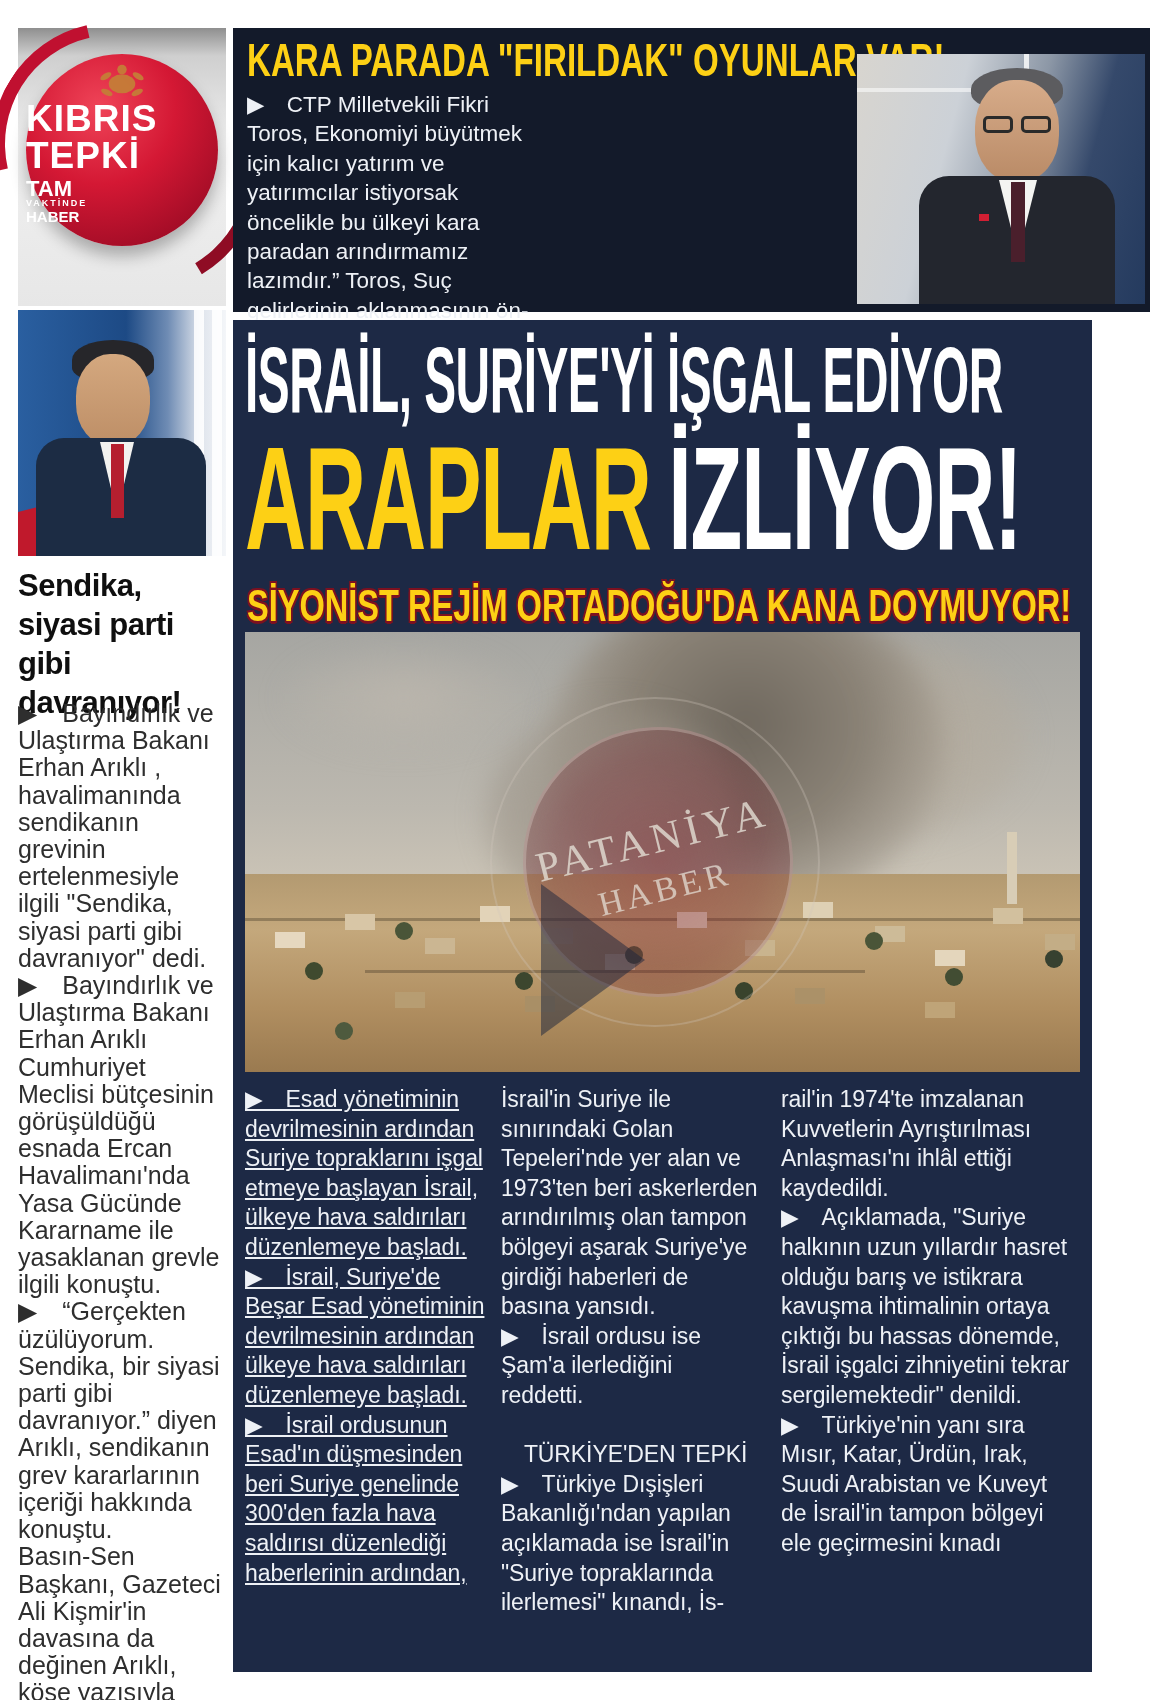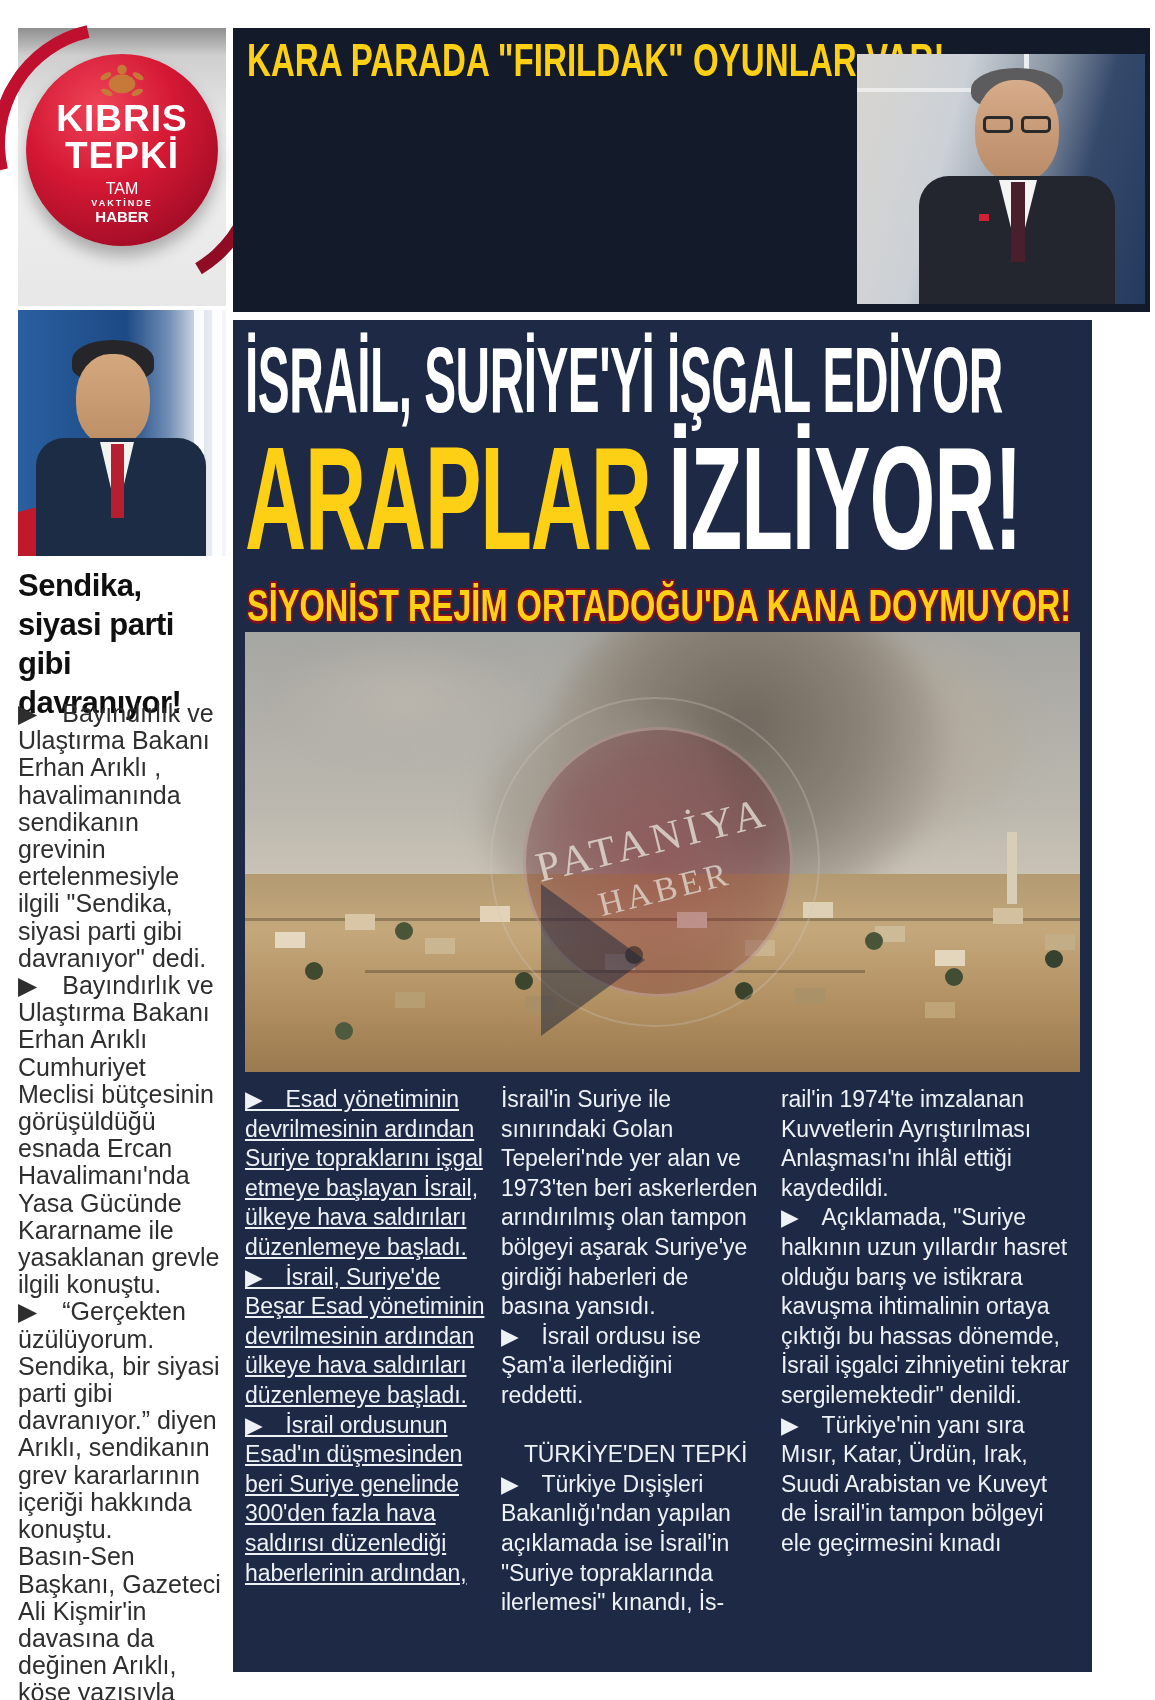--- a/index.html
+++ b/index.html
@@ -18,24 +18,24 @@
   .prewrap{white-space:pre-line;}
 
   
   .logo-panel{position:absolute;left:18px;top:28px;width:208px;height:278px;
     background:linear-gradient(180deg,#8f8f8f 0%,#cfcfcf 10%,#f0f0f0 42%,#e7e7e7 100%);}
   .ring{position:absolute;border-radius:50%;border:13px solid transparent;}
   .ring-a{left:-26px;top:-6px;width:244px;height:244px;border-left-color:var(--redLogo);transform:rotate(32deg);}
   .ring-b{left:-4px;top:16px;width:248px;height:248px;border-right-color:#8f0c24;transform:rotate(14deg);}
   .logo-circle{position:absolute;left:8px;top:26px;width:192px;height:192px;border-radius:50%;
     background:radial-gradient(circle at 38% 28%,#ef4458 0%,#d41834 42%,#a50d27 78%,#7f0a1f 100%);
-    box-shadow:0 10px 16px rgba(0,0,0,.28);color:#fff;text-align:center;}
+    box-shadow:0 10px 16px rgba(0,0,0,.28);color:#fff;text-align:left;}
   .turtle{display:block;margin:8px auto 0;}
   .logo-t1,.logo-t2{font-weight:bold;font-size:37px;line-height:37px;letter-spacing:1px;}
-  .logo-tag1{font-weight:normal;font-size:16px;line-height:19px;margin-top:5px;}
+  .logo-tag1{font-weight:bold;font-size:22px;line-height:19px;margin-top:5px;}
   .logo-tag2{font-weight:bold;font-size:9px;letter-spacing:2px;line-height:11px;}
   .logo-tag3{font-weight:bold;font-size:15px;line-height:16px;}
   .date{position:absolute;left:18px;top:254px;width:208px;text-align:center;
     font-style:italic;font-weight:bold;font-size:22px;line-height:27px;color:#3c3c3c;}
 
   .arikli-photo{position:absolute;left:18px;top:310px;width:208px;height:246px;overflow:hidden;
     background:linear-gradient(90deg,#2a5fa0 0%,#1d4a85 52%,#6f8cb4 72%,#dfe4ec 88%,#f4f6f9 100%);}
   .ap-stripe{position:absolute;top:0;height:100%;width:10px;background:rgba(255,255,255,.85);}
   .ap-head{position:absolute;left:58px;top:44px;width:74px;height:92px;border-radius:46%;
     background:linear-gradient(180deg,#d4a87f 0%,#bd8e66 100%);}
@@ -165,20 +165,21 @@
 
     <h2 class="sb-headline">Sendika, siyasi parti gibi davranıyor!</h2>
     <div class="sb-body prewrap">▶ Bayındırlık ve Ulaştırma Bakanı Erhan Arıklı , havalimanında sendikanın grevinin ertelenmesiyle ilgili "Sendika, siyasi parti gibi davranıyor" dedi.
 ▶ Bayındırlık ve Ulaştırma Bakanı Erhan Arıklı Cumhuriyet Meclisi bütçesinin görüşüldüğü esnada Ercan Havalimanı'nda Yasa Gücünde Kararname ile yasaklanan grevle ilgili konuştu.
 ▶ “Gerçekten üzülüyorum. Sendika, bir siyasi parti gibi davranıyor.” diyen Arıklı, sendikanın grev kararlarının içeriği hakkında konuştu.
 Basın-Sen Başkanı, Gazeteci Ali Kişmir'in davasına da değinen Arıklı, köşe yazısıyla ilgili eleştirilerde bulundu.</div>
   </aside>
 
   <section class="top-story">
     <h1 class="ts-headline"><span class="cond">KARA PARADA "FIRILDAK"  OYUNLAR VAR!</span></h1>
+    <div class="ts-col ts-col1 prewrap">▶ CTP Milletvekili Fikri Toros, Ekonomiyi büyütmek için kalıcı yatırım ve yatırımcılar istiyorsak öncelikle bu ülkeyi kara paradan arındırmamız lazımdır.”  Toros, Suç gelirlerinin aklanmasının ön-</div>
     <div class="ts-photo">
       <div class="tp-frame-v"></div>
       <div class="tp-frame-h"></div>
       <div class="tp-hair"></div>
       <div class="tp-head"></div>
       <div class="tp-glasses"></div>
       <div class="tp-glasses2"></div>
       <div class="tp-suit"></div>
       <div class="tp-shirt"></div>
       <div class="tp-tie"></div>

